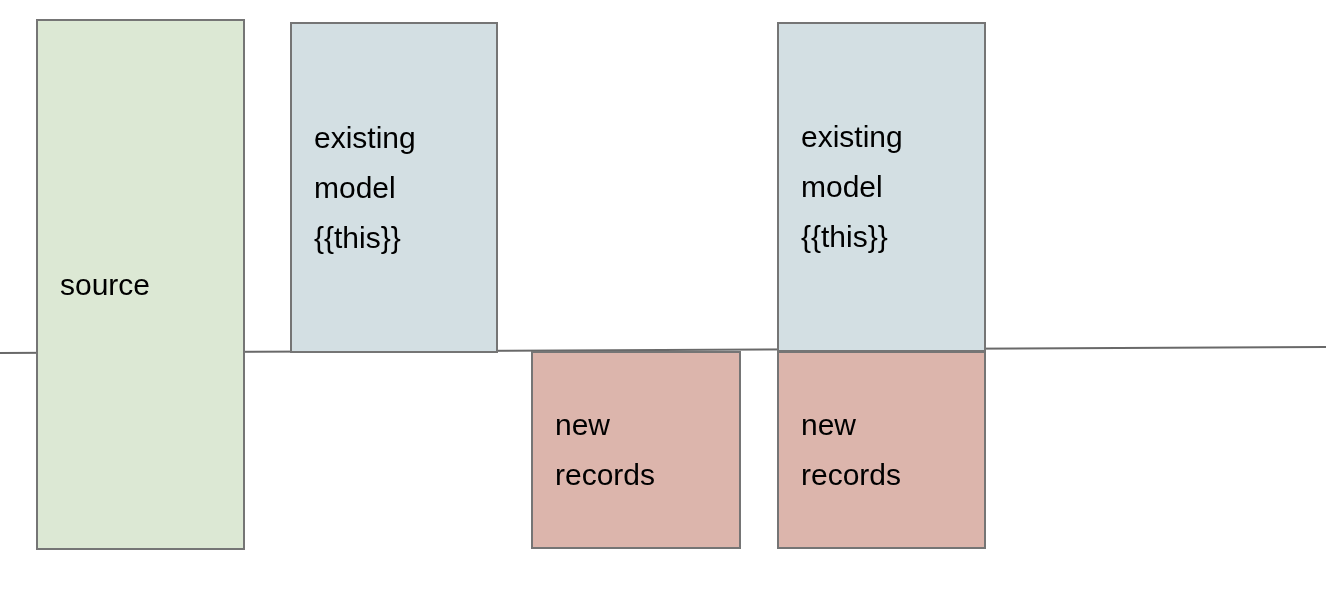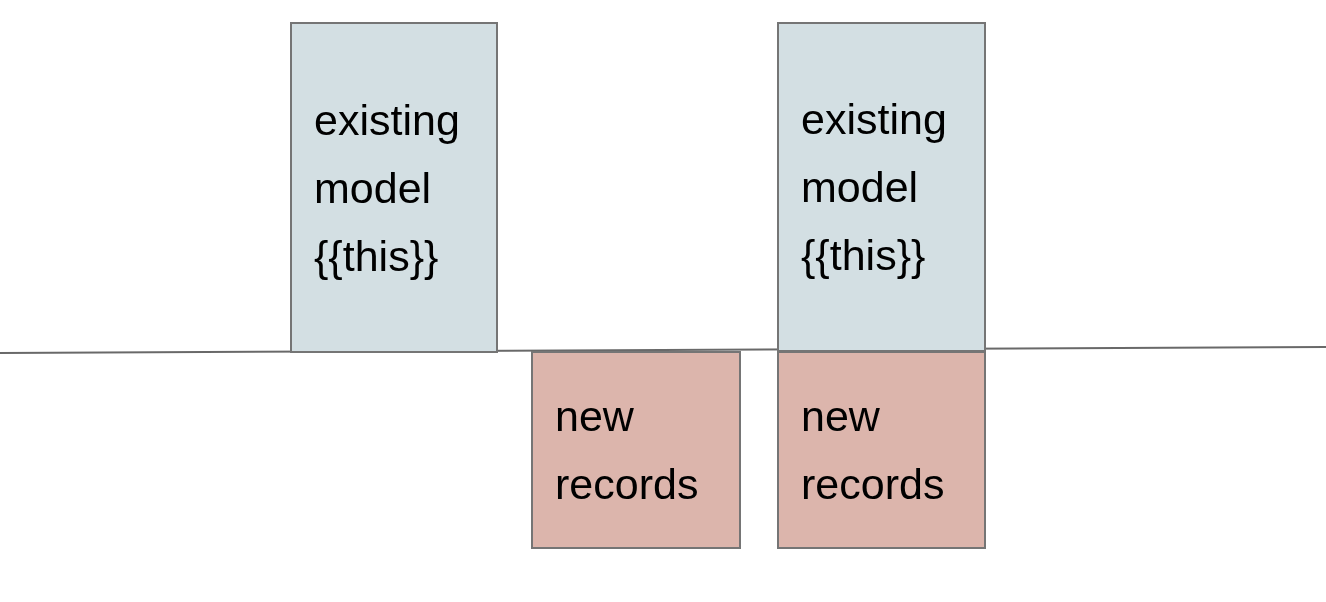--- a/index.html
+++ b/index.html
@@ -32,34 +32,37 @@
     border: 2px solid #757575;
     display: flex;
     flex-direction: column;
     justify-content: center;
     align-items: flex-start;
     padding-left: 22px;
     padding-right: 8px;
   }
 
   .box-label {
-    font-size: 43px;
-    line-height: 68px;
+    font-size: 30px;
+    line-height: 50px;
     color: #000000;
     white-space: pre-line;
     letter-spacing: 0px;
   }
 </style>
 </head>
 <body>
 
 <div class="canvas">
 
   <div class="divider" style="top: 349px; height: 2px; background-color: rgb(105, 105, 105);"></div>
 
+  <div class="box" style="left: 36px; top: 19px; width: 209px; height: 531px; background-color: rgb(220, 232, 212); border-color: rgb(117, 117, 117);">
+    <span class="box-label" style="color: rgb(0, 0, 0);">source</span>
+  </div>
 
   <div class="box" style="left: 290px; top: 22px; width: 208px; height: 331px; background-color: rgb(211, 223, 227); border-color: rgb(117, 117, 117);">
     <span class="box-label" style="color: rgb(0, 0, 0);">existing
 model
 {{this}}</span>
   </div>
 
   <div class="box" style="left: 531px; top: 351px; width: 210px; height: 198px; background-color: rgb(220, 181, 172); border-color: rgb(117, 117, 117);">
     <span class="box-label" style="color: rgb(0, 0, 0);">new
 records</span>

